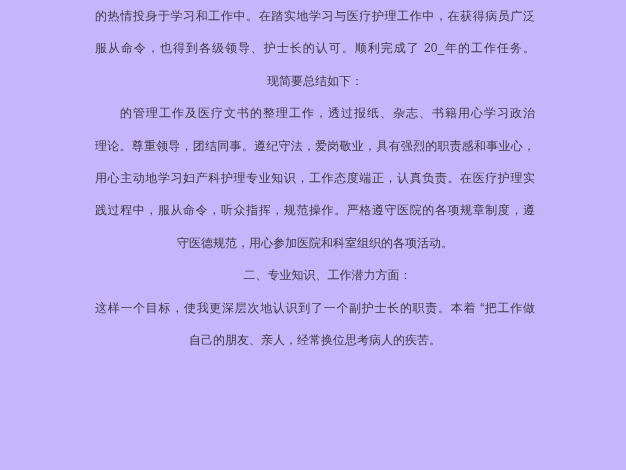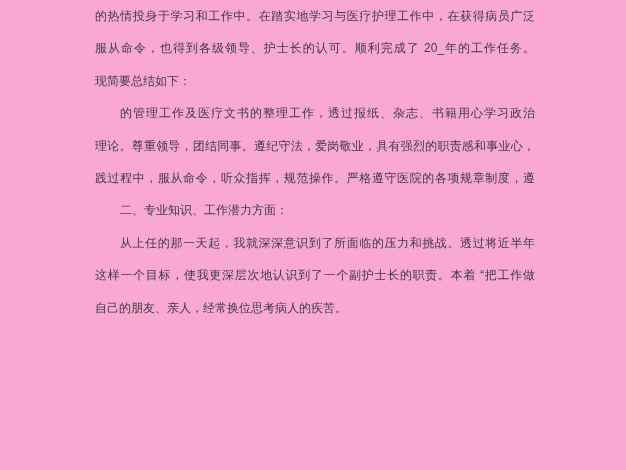--- a/index.html
+++ b/index.html
@@ -13,34 +13,34 @@
     background: #ffffff;
     font-family: "Liberation Sans", sans-serif;
     position: relative;
   }
   .doc-page {
     position: absolute;
     left: 0;
     top: 0;
     width: 626px;
     height: 470px;
-    background: #f9a8d4;
+    background: #c4b5fd;
   }
   .text-container {
     position: absolute;
     left: 95px;
     top: 0;
     width: 440px;
     color: #3c3c3c;
     font-size: 12px;
     line-height: 32.4px;
     letter-spacing: 0;
   }
   .line {
-    text-align: left;
+    text-align: center;
     height: 32.4px;
     overflow: visible;
   }
   .line.just {
     text-align: justify;
     text-align-last: justify;
     text-justify: inter-character;
   }
   .line.indent {
     padding-left: 25px;
@@ -49,19 +49,20 @@
 </head>
 <body>
 
 <div class="doc-page">
   <div class="text-container" id="text-lines">
       <div class="line just">的热情投身于学习和工作中。在踏实地学习与医疗护理工作中，在获得病员广泛</div>
       <div class="line just">服从命令，也得到各级领导、护士长的认可。顺利完成了 20_年的工作任务。</div>
       <div class="line">现简要总结如下：</div>
       <div class="line indent just">的管理工作及医疗文书的整理工作，透过报纸、杂志、书籍用心学习政治</div>
       <div class="line just">理论。尊重领导，团结同事。遵纪守法，爱岗敬业，具有强烈的职责感和事业心，</div>
+      <div class="line just">用心主动地学习妇产科护理专业知识，工作态度端正，认真负责。在医疗护理实</div>
       <div class="line just">践过程中，服从命令，听众指挥，规范操作。严格遵守医院的各项规章制度，遵</div>
+      <div class="line">守医德规范，用心参加医院和科室组织的各项活动。</div>
       <div class="line indent">二、专业知识、工作潜力方面：</div>
-      <div class="line indent just">从上任的那一天起，我就深深意识到了所面临的压力和挑战。透过将近半年</div>
       <div class="line just">这样一个目标，使我更深层次地认识到了一个副护士长的职责。本着 “把工作做</div>
       <div class="line">自己的朋友、亲人，经常换位思考病人的疾苦。</div>
     </div>
 </div>
 
 </body></html>

